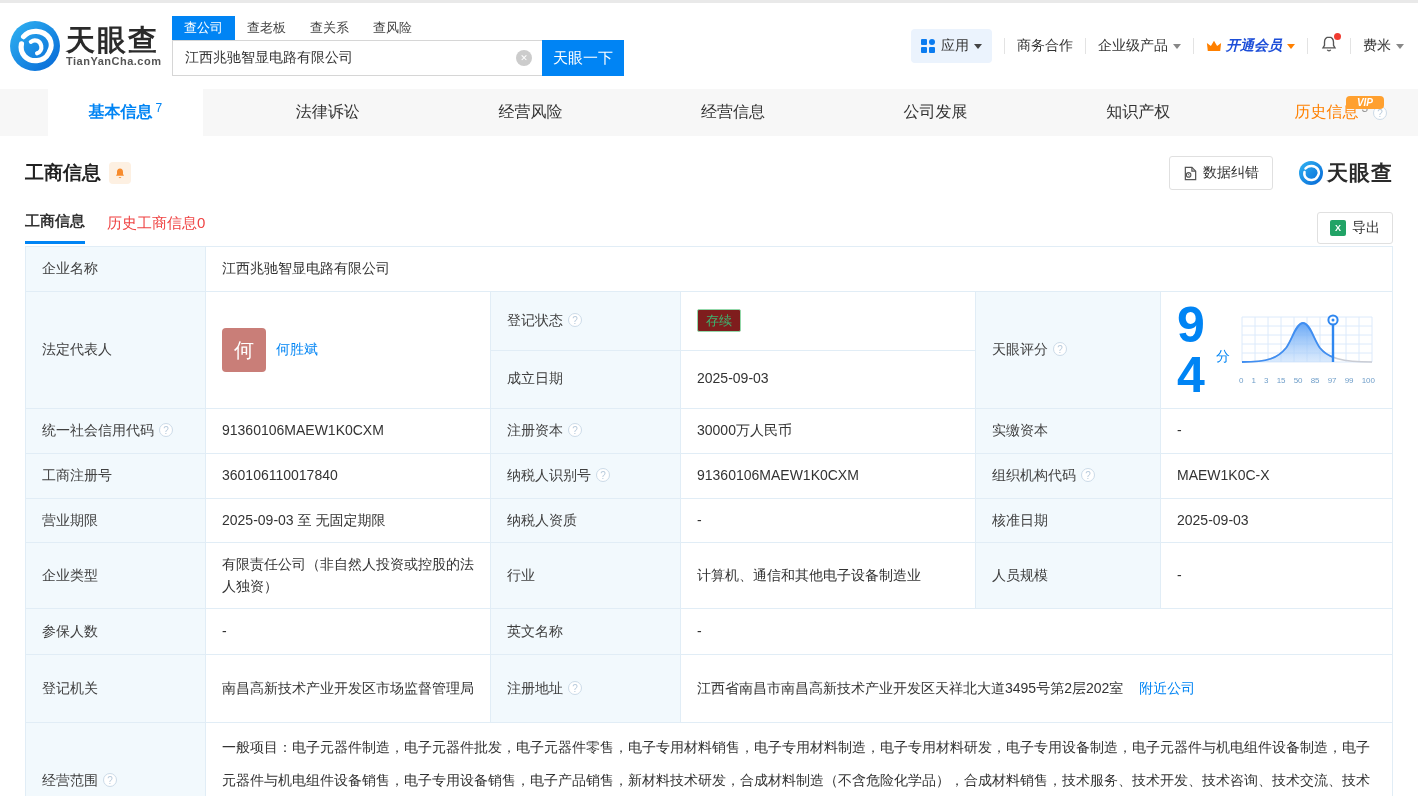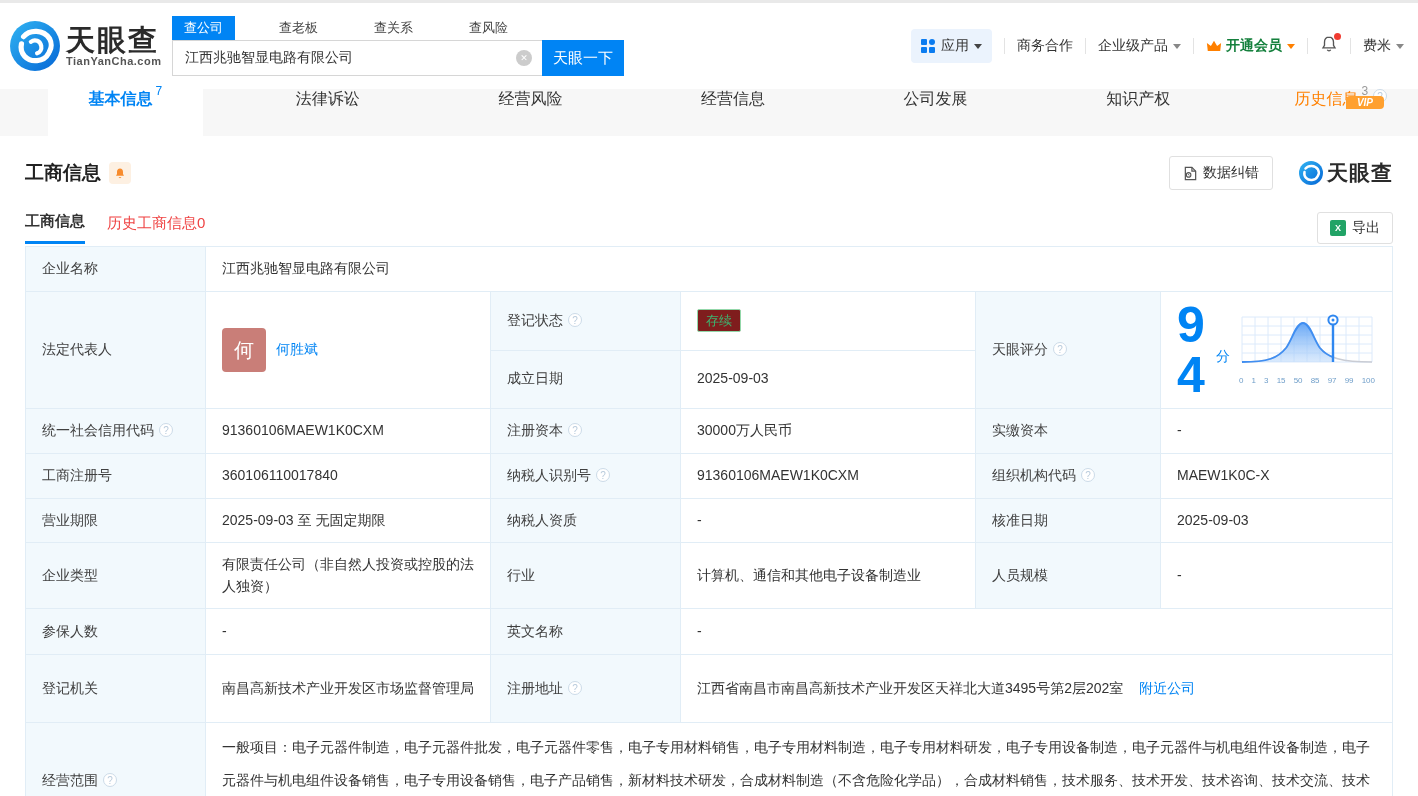--- a/index.html
+++ b/index.html
@@ -12,49 +12,49 @@
   .hdr { display: flex; align-items: center; height: 86px; padding: 0 14px 0 10px; background:#fff; }
   .logo { display:flex; align-items:center; width:150px; }
   .logo-swirl { width:50px; height:50px; flex:0 0 50px; }
   .logo-txt { margin-left:6px; }
   .logo-name { font-size:29px; font-weight:bold; color:#2a2a2a; letter-spacing:2px; line-height:30px;}
   .logo-domain { font-size:11px; color:#555; font-weight:bold; letter-spacing:.5px; }
   .promo { background:#e8392e; color:#fff; margin-left:10px; padding:9px 10px; line-height:21px; text-align:center; }
   .promo-l1 { font-size:14px; font-weight:bold; }
   .promo-l2 { font-size:13px; font-weight:bold; }
   .search { margin-left:12px; width:452px; }
-  .stabs { display:flex; align-items:flex-start; height:24px;gap:32px; }
+  .stabs { display:flex; align-items:flex-start; height:24px; }
   .stab { font-size:13px; color:#444; padding:3px 12px; cursor:pointer; }
   .stab.on { background:#0084f4; color:#fff; }
   .sbar { display:flex; height:36px; }
   .sbar input { flex:1; border:1px solid #d6d6d6; border-right:none; padding:0 30px 0 12px; font-size:14px; color:#333; outline:none; font-family:inherit; }
   .clear-ic { position:relative; width:0; }
   .clear-ic::before { content:"✕"; position:absolute; right:10px; top:10px; width:16px; height:16px; border-radius:50%; background:#ccc; color:#fff; font-size:9px; line-height:16px; text-align:center; }
   .sbtn { width:82px; background:#0084f4; color:#fff; border:none; font-size:15px; cursor:pointer; font-family:inherit; }
   .rnav { margin-left:auto; display:flex; align-items:center; font-size:14px; color:#333; }
   .sep { width:1px; height:16px; background:#e3e3e3; margin:0 12px; }
   .apps { display:flex; align-items:center; background:#ebf3fd; border-radius:4px; padding:8px 10px; cursor:pointer; }
   .grid-ic { width:14px; height:14px; position:relative; margin-right:6px; }
   .grid-ic i { position:absolute; width:6px; height:6px; background:#0b7cf0; border-radius:1px; }
   .grid-ic i:nth-child(1){left:0;top:0}
   .grid-ic i:nth-child(2){right:0;top:0;border-radius:50%}
   .grid-ic i:nth-child(3){left:0;bottom:0}
   .grid-ic i:nth-child(4){right:0;bottom:0}
   .caret { display:inline-block; width:0; height:0; border-left:4px solid transparent; border-right:4px solid transparent; border-top:5px solid #888; margin-left:5px; vertical-align:middle; }
   .caret.blue{ border-top-color:#444; }
   .caret.orange{ border-top-color:#ff8000; }
   .navitem { cursor:pointer; white-space:nowrap; }
-  .vip-entry { color:#15803d; font-weight:bold; display:flex; align-items:center; }
+  .vip-entry { color:#1d4ed8; font-weight:bold; display:flex; align-items:center;font-style:italic; }
   .crown { width:16px; height:14px; margin-right:4px; }
   .bell-wrap { position:relative; cursor:pointer; }
   .bell-ic { width:18px; height:19px; }
   .red-dot { position:absolute; top:-2px; right:-3px; width:7px; height:7px; border-radius:50%; background:#f03b30; }
   
   .ptabs { display:flex; background:#f7f7f7; height:47px; }
-  .ptab { flex:1; display:flex; align-items:flex-start; justify-content:center; font-size:16px; color:#333; cursor:pointer; position:relative;margin-left:48px; }
+  .ptab { flex:1; display:flex; align-items:center; justify-content:center; font-size:16px; color:#333; cursor:pointer; position:relative;margin-left:48px; }
   .ptab.on { background:#fff; color:#0084f4; font-weight:bold; }
   .ptab .cnt { font-size:12px; color:#0084f4; margin-left:3px; position:relative; top:-5px; font-weight:normal; }
   .ptab.vipcolor { color:#ff8000; }
   .ptab .cnt.gray { color:#999; }
   .vip-badge { position:absolute; top:7px; right:34px; background:#ffa02f; color:#fff; font-size:10px; font-weight:bold; font-style:italic; padding:1px 11px; border-radius:4px 4px 4px 0; }
   .q { display:inline-block; width:14px; height:14px; border:1px solid #ccdbe8; border-radius:50%; color:#b9cbdc; font-size:10px; line-height:13px; text-align:center; margin-left:5px; vertical-align:1px; background:#fff; }
   .q::before { content:"?"; }
   
   .content { padding: 0 25px; }
   .sec-hd { display:flex; align-items:center; margin-top:20px; }

